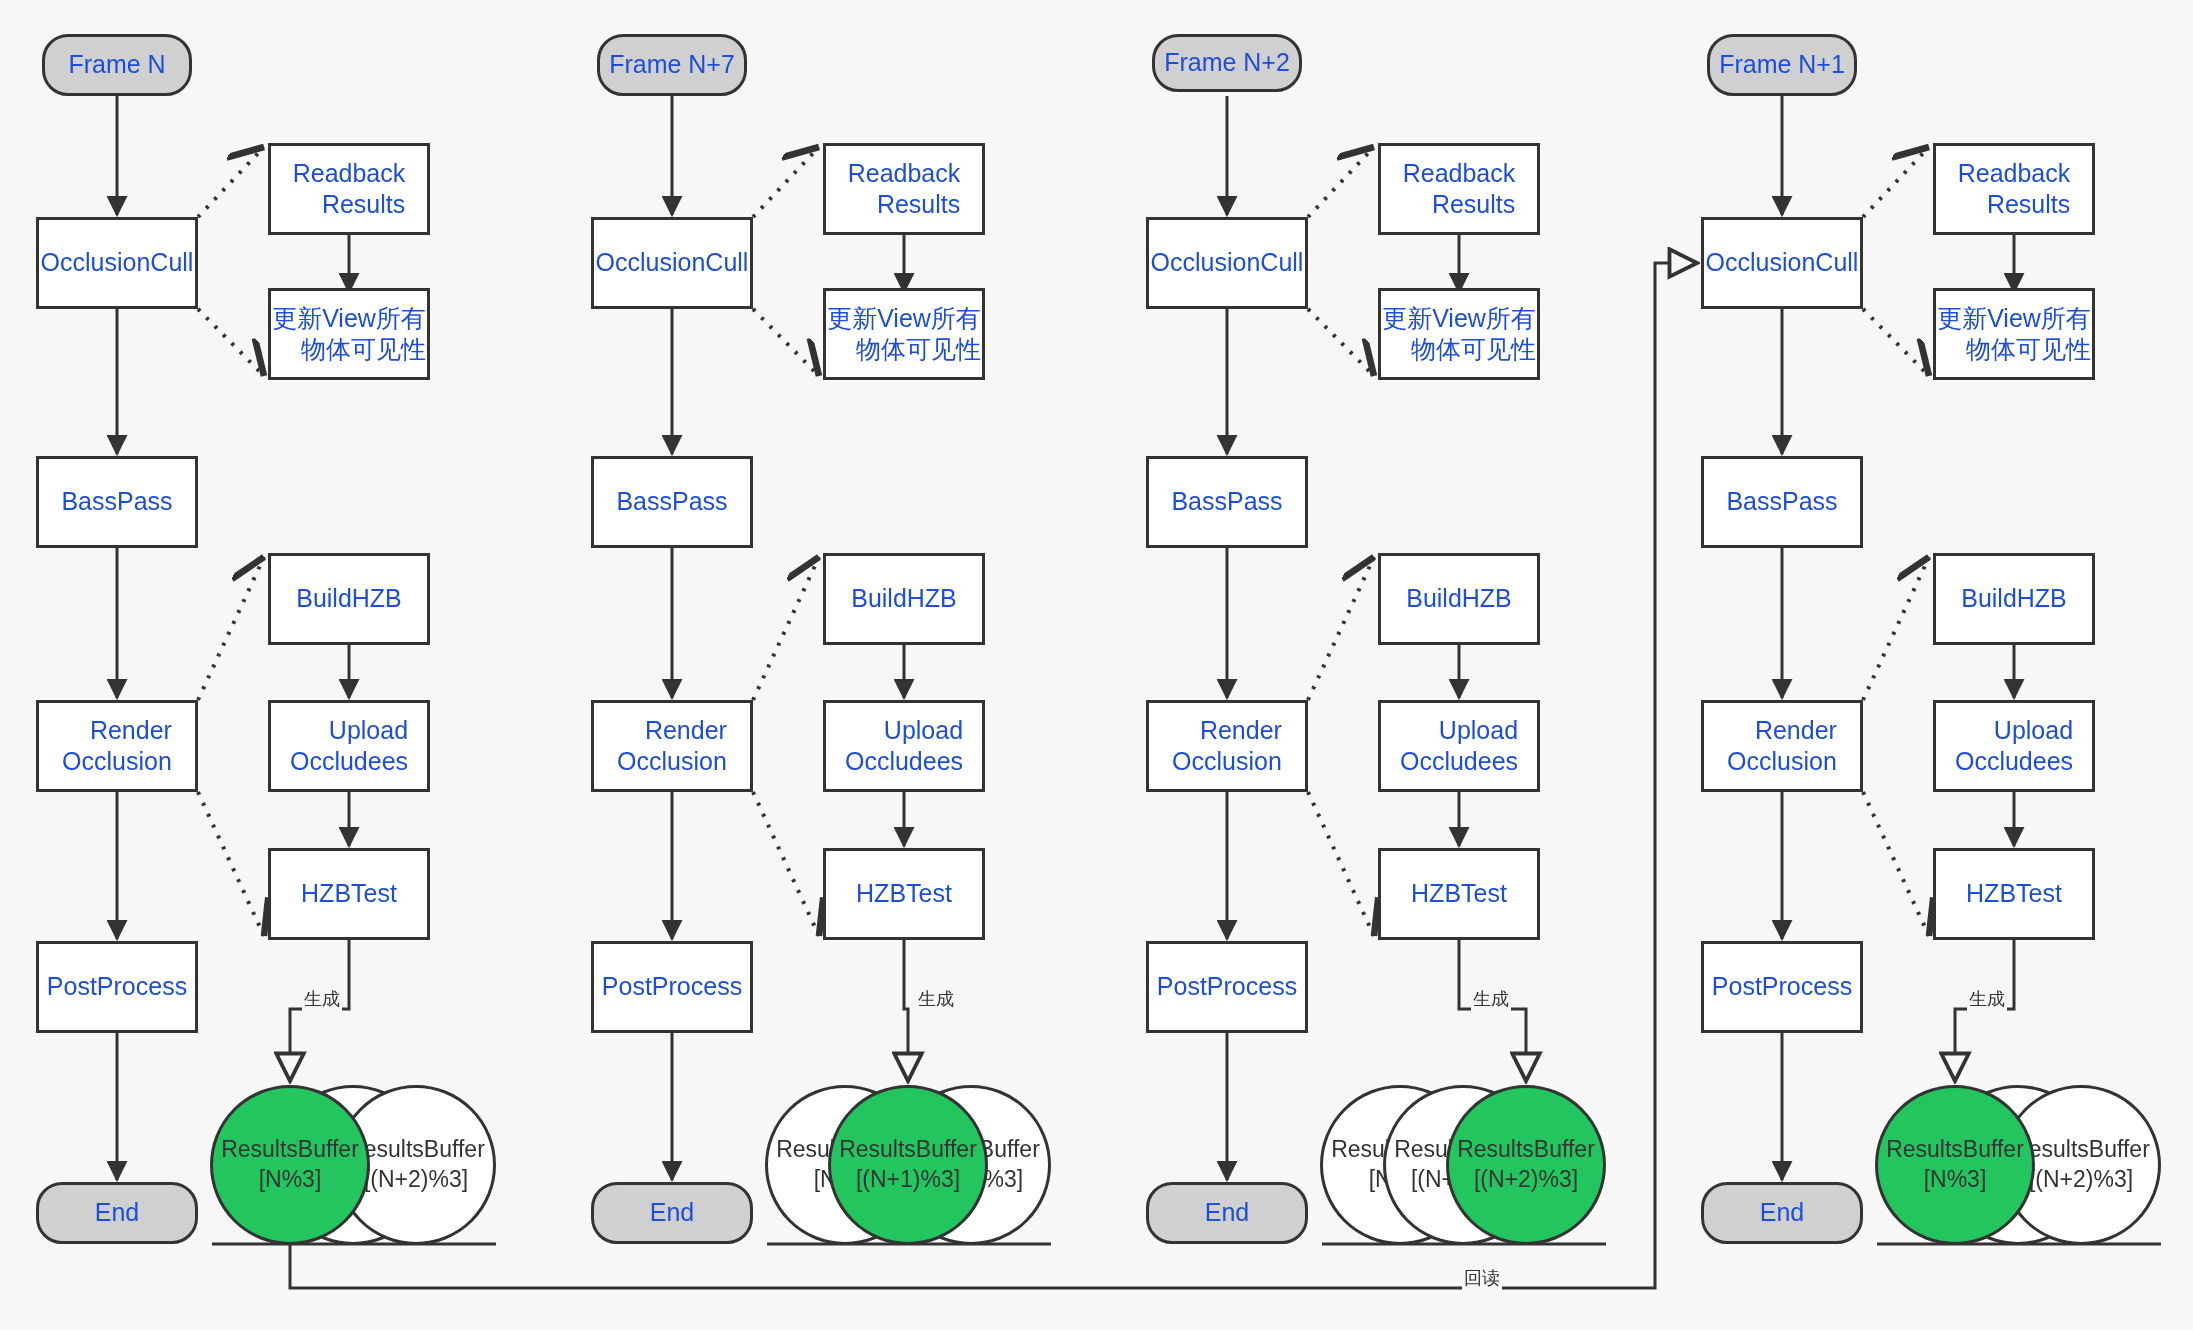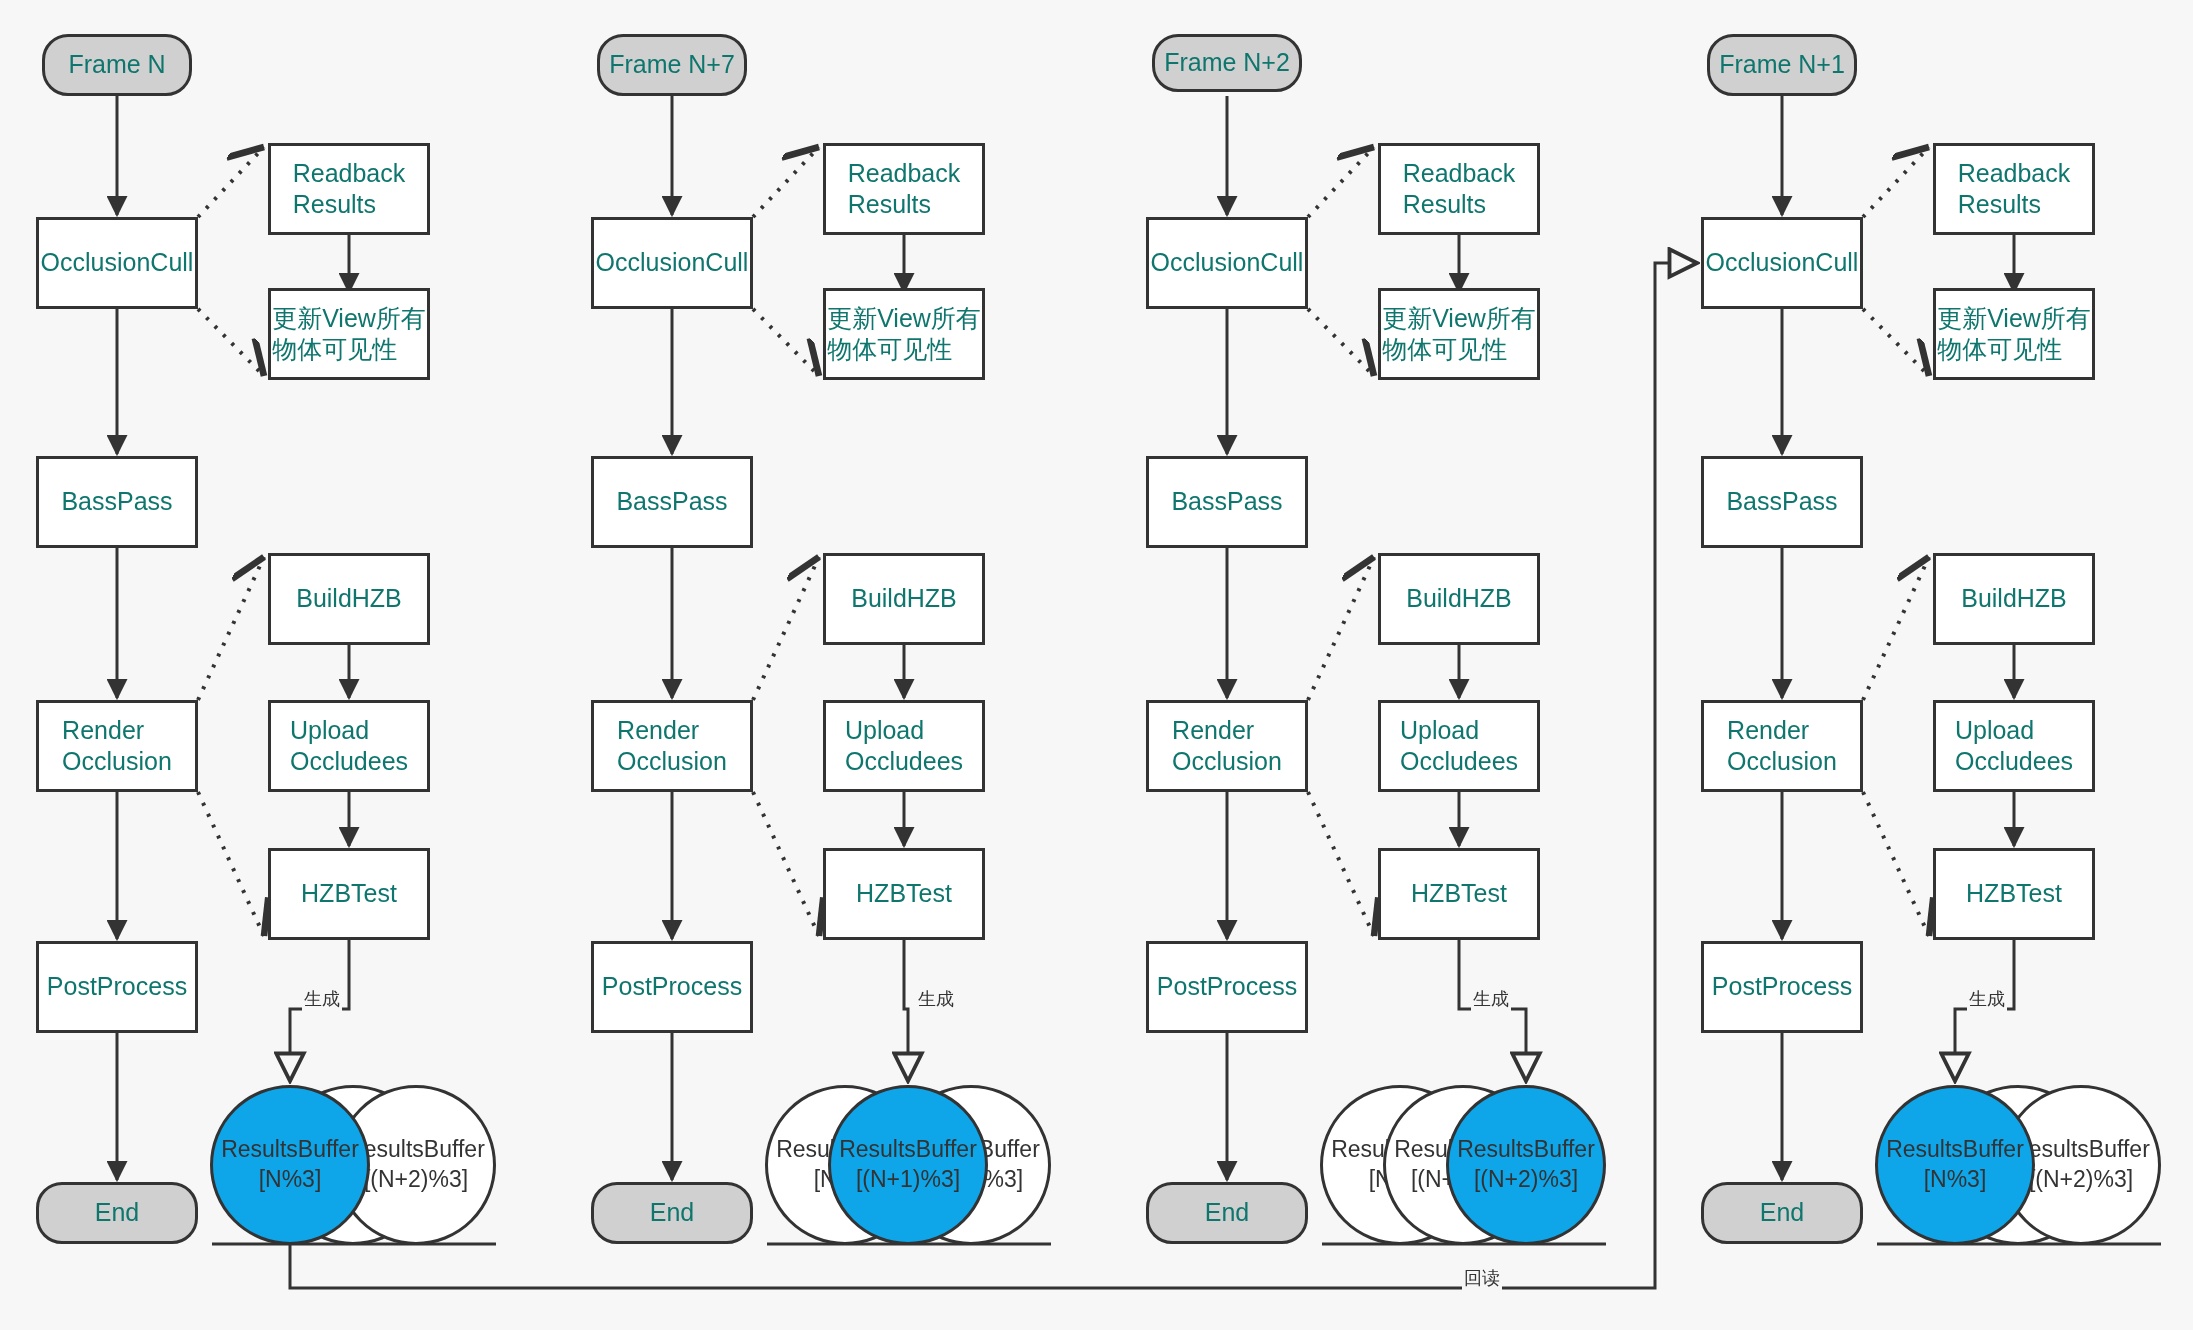--- a/index.html
+++ b/index.html
@@ -27,22 +27,22 @@
     width: 2193px;
     height: 1330px;
     pointer-events: none;
   }
   .node {
     position: absolute;
     box-sizing: border-box;
     display: flex;
     align-items: center;
     justify-content: center;
-    text-align: left;
-    color: #0f766e;
+    text-align: right;
+    color: #1d4ed8;
     line-height: 1.25;
     white-space: pre-line;
   }
   .proc {
     border: 3px solid #333333;
     background: #ffffff;
     font-size: 25px;
   }
   .term {
     border: 3px solid #333333;
@@ -60,21 +60,21 @@
     align-items: center;
     justify-content: center;
     text-align: center;
     font-size: 23px;
     color: #333333;
     line-height: 1.3;
     white-space: pre-line;
     overflow: hidden;
   }
   .buffer-circle.active {
-    background: #0ea5e9;
+    background: #22c55e;
   }
   .edge-label {
     position: absolute;
     background: #f7f7f7;
     color: #333333;
     font-size: 18px;
     padding: 0 2px;
     white-space: nowrap;
   }
   .buffer-group {

